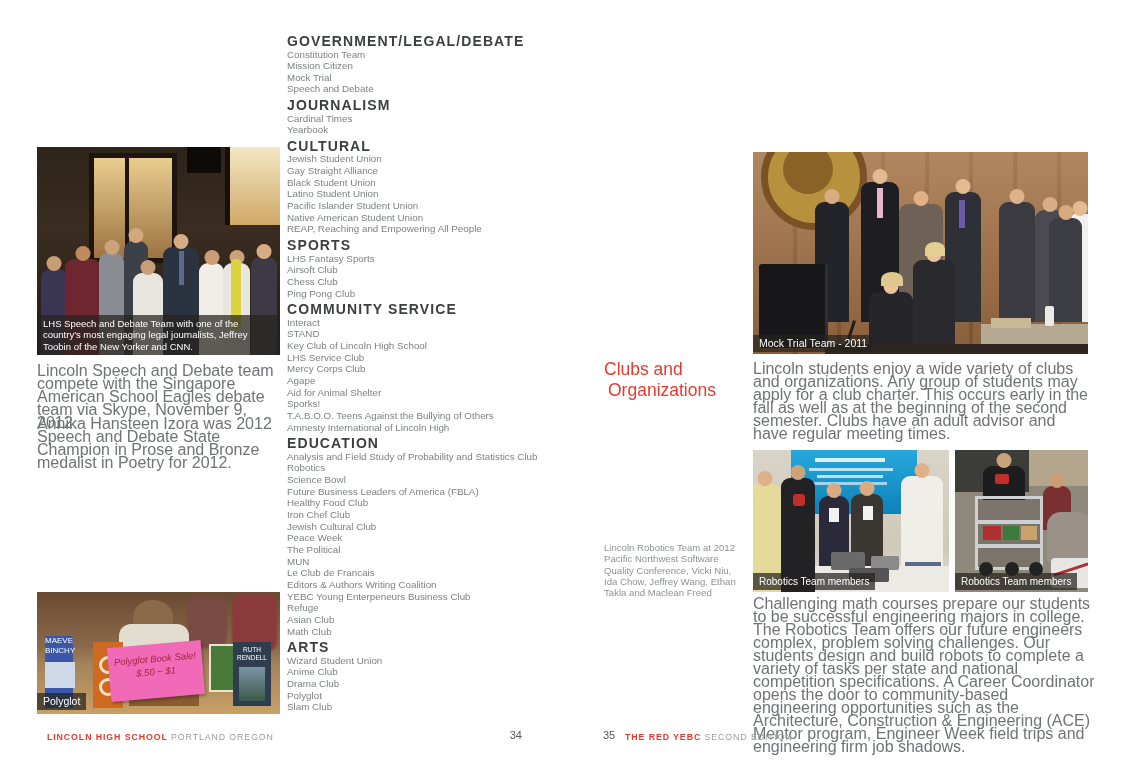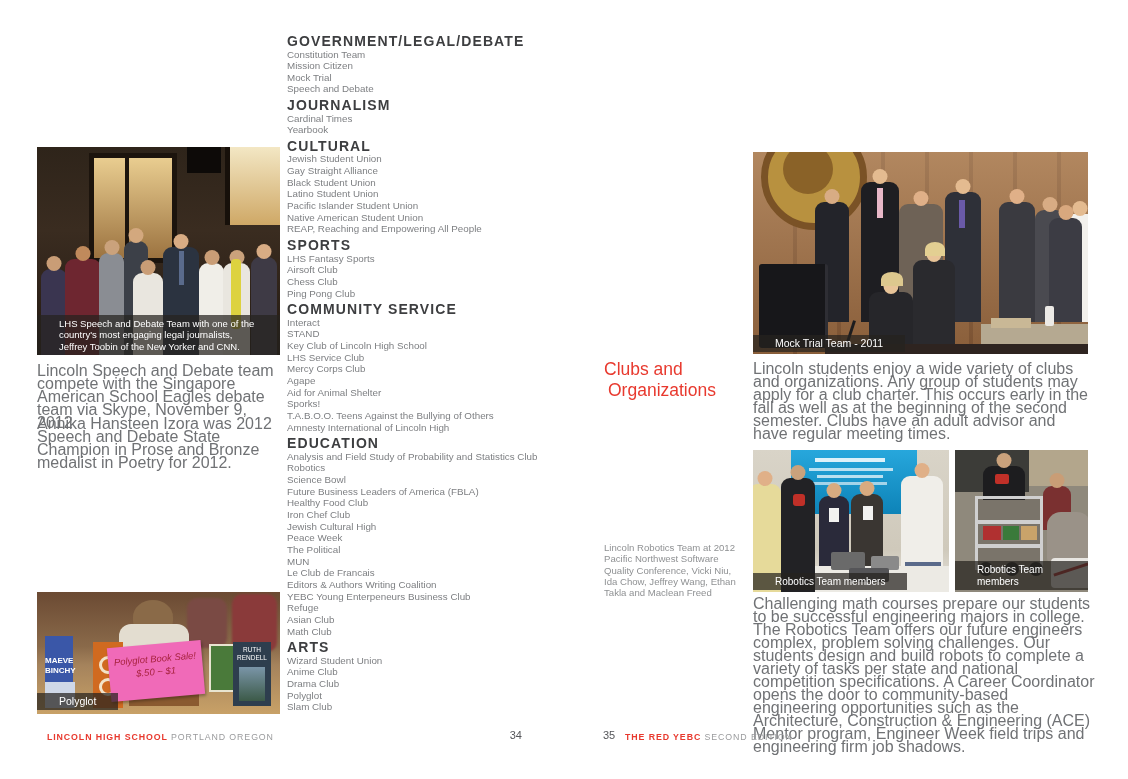--- a/index.html
+++ b/index.html
@@ -2,21 +2,21 @@
 <html><head>
 <meta charset="utf-8">
 <style>
   html,body{margin:0;padding:0;background:#ffffff;}
   #spread{position:relative;width:1128px;height:779px;background:#ffffff;overflow:hidden;
           font-family:"Liberation Sans",sans-serif;-webkit-font-smoothing:antialiased;}
   .abs{position:absolute;}
   
   .photo{position:absolute;overflow:hidden;background:#999;}
   .cap{position:absolute;left:0;bottom:0;background:rgba(38,34,30,0.72);color:#fff;
-       font-size:9.5px;line-height:11.5px;padding:3px 22px;box-sizing:border-box;}
+       font-size:9.5px;line-height:11.5px;padding:3px 6px;box-sizing:border-box;}
   .person{position:absolute;border-radius:9px 9px 0 0;}
   .person::after{content:'';position:absolute;top:-13px;left:50%;transform:translateX(-50%);
        width:15px;height:15px;border-radius:50%;background:var(--skin,#c99d76);}
   
   #club-list{position:absolute;left:287px;top:31px;width:262px;}
   .cat-header{font-size:14px;font-weight:bold;color:#3d3e40;letter-spacing:1.1px;
        margin:5px 0 1px 0;line-height:11.5px;}
   .club-item{font-size:9.8px;color:#7d7f82;line-height:11.65px;}
   
   .body-text{font-size:16px;line-height:13px;color:#707275;}
@@ -53,21 +53,21 @@
   </div>
 
   <div class="abs body-text" style="left:37px;top:364px;width:245px;">Lincoln Speech and Debate team compete with the Singapore American School Eagles debate team via Skype, November 9, 2012</div>
   <div class="abs body-text" style="left:37px;top:417px;width:240px;">Annika Hansteen Izora was 2012 Speech and Debate State Champion in Prose and Bronze medalist in Poetry for 2012.</div>
 
   <div class="photo" style="left:37px;top:592px;width:243px;height:122px;background:linear-gradient(180deg,#6b4a33 0%,#8a6a4a 45%,#a5835c 60%,#c8a167 100%);">
     <div class="abs" style="left:150px;top:6px;width:40px;height:50px;background:#7a4a44;border-radius:10px;filter:blur(1px);"></div>
     <div class="abs" style="left:195px;top:2px;width:45px;height:58px;background:#8a3a3a;border-radius:10px;filter:blur(1px);"></div>
     <div class="abs" style="left:96px;top:8px;width:40px;height:34px;background:#8a6a48;border-radius:50% 50% 40% 40%;"></div>
     <div class="abs" style="left:82px;top:32px;width:70px;height:42px;background:#e3ddd0;border-radius:12px 12px 0 0;"></div>
-    <div class="abs" style="left:8px;top:44px;width:28px;height:72px;background:#3a57a8;color:#fff;font-weight:bold;font-size:8px;line-height:10px;text-align:center;padding-top:20px;box-sizing:border-box;">
+    <div class="abs" style="left:8px;top:44px;width:28px;height:72px;background:#3a57a8;color:#fff;font-weight:normal;font-size:8px;line-height:10px;text-align:center;padding-top:0;box-sizing:border-box;">
       <div>MAEVE</div>
       <div>BINCHY</div>
       <div style="margin:6px auto 0;width:30px;height:26px;background:#cfd8e8;"></div>
     </div>
     <div class="abs" style="left:56px;top:50px;width:30px;height:66px;background:#d06a20;">
       <div style="margin:14px auto 0;width:12px;height:12px;border:3px solid #f2e3c8;border-radius:50%;"></div>
       <div style="margin:4px auto 0;width:12px;height:12px;border:3px solid #f2e3c8;border-radius:50%;"></div>
     </div>
     <div class="abs" style="left:172px;top:52px;width:22px;height:44px;background:#4a7a3a;border:2px solid #e8e4d0;"></div>
     <div class="abs" style="left:196px;top:50px;width:38px;height:64px;background:#2e3e4e;color:#fff;font-size:6.5px;line-height:8px;text-align:center;padding-top:4px;box-sizing:border-box;">
@@ -115,21 +115,21 @@
       <div class="club-item">Sporks!</div>
       <div class="club-item">T.A.B.O.O. Teens Against the Bullying of Others</div>
       <div class="club-item">Amnesty International of Lincoln High</div>
       <div class="cat-header">EDUCATION</div>
       <div class="club-item">Analysis and Field Study of Probability and Statistics Club</div>
       <div class="club-item">Robotics</div>
       <div class="club-item">Science Bowl</div>
       <div class="club-item">Future Business Leaders of America (FBLA)</div>
       <div class="club-item">Healthy Food Club</div>
       <div class="club-item">Iron Chef Club</div>
-      <div class="club-item">Jewish Cultural High</div>
+      <div class="club-item">Jewish Cultural Club</div>
       <div class="club-item">Peace Week</div>
       <div class="club-item">The Political</div>
       <div class="club-item">MUN</div>
       <div class="club-item">Le Club de Francais</div>
       <div class="club-item">Editors &amp; Authors Writing Coalition</div>
       <div class="club-item">YEBC Young Enterpeneurs Business Club</div>
       <div class="club-item">Refuge</div>
       <div class="club-item">Asian Club</div>
       <div class="club-item">Math Club</div>
       <div class="cat-header">ARTS</div>

